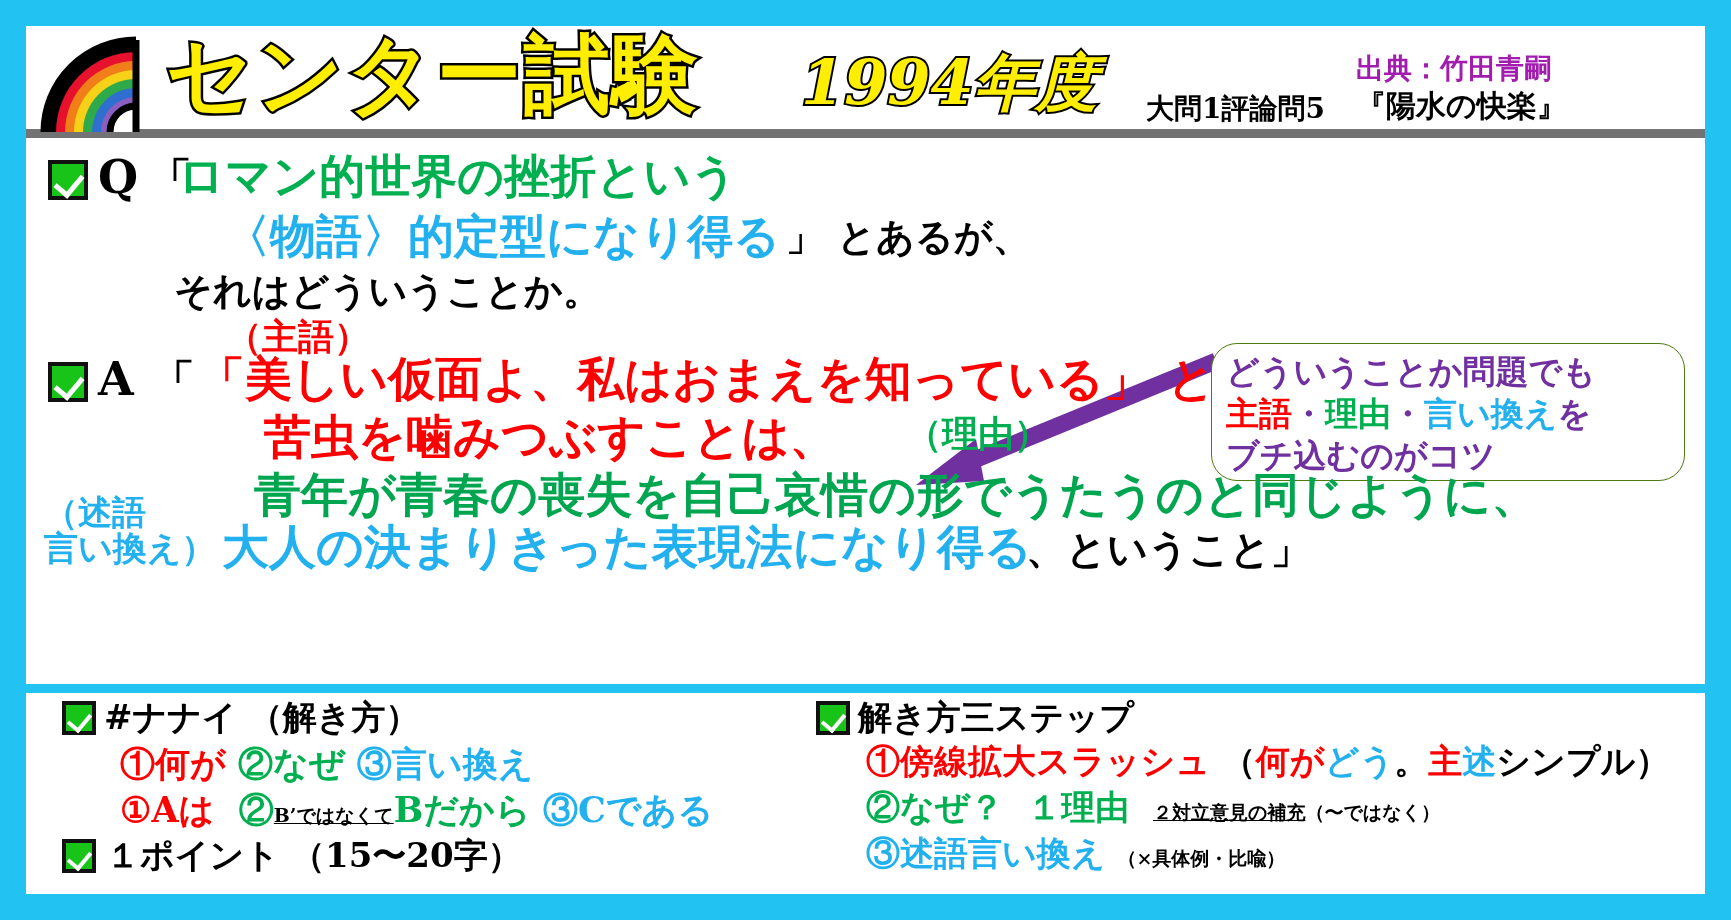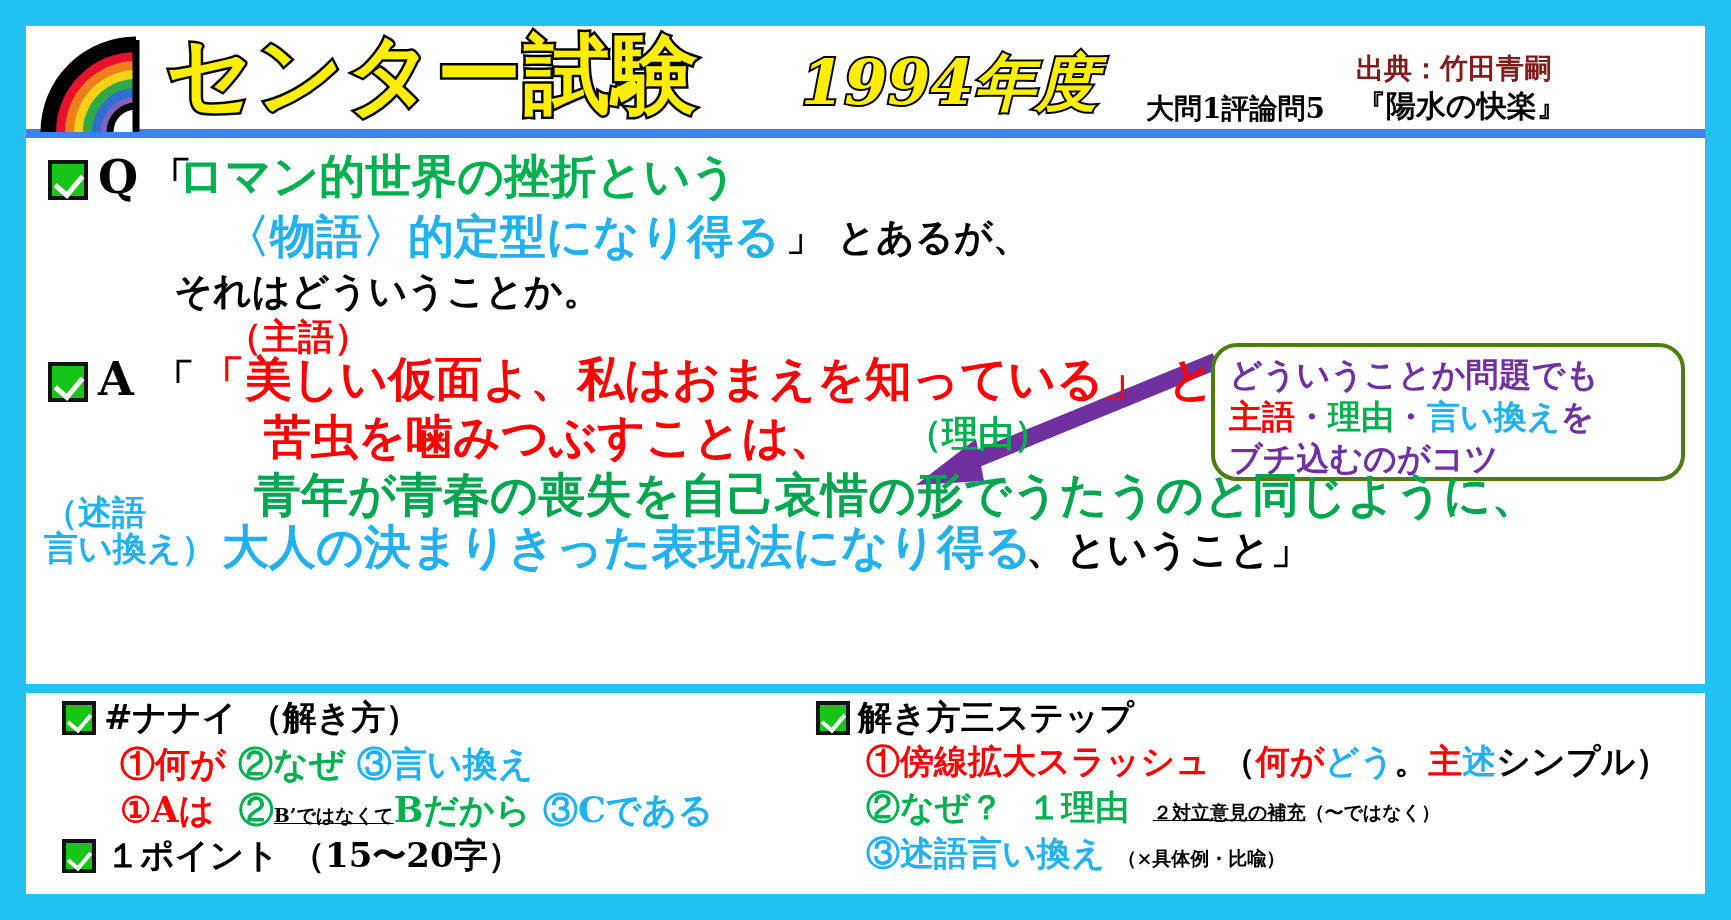--- a/index.html
+++ b/index.html
@@ -12,21 +12,21 @@
   .slide{
     position:absolute;left:26px;top:26px;
     width:1679px;height:868px;
     background:#ffffff;
     box-sizing:border-box;
   }
   
   .header{
     position:relative;
     height:112px;
-    border-bottom:9px solid #3b82f6;
+    border-bottom:9px solid #737373;
     box-sizing:border-box;
   }
   .rainbow{
     position:absolute;left:12px;top:6px;width:112px;height:100px;
   }
   .title-main{
     position:absolute;left:140px;top:-4px;
     font-family:"DejaVu Serif","Liberation Serif",serif;
     font-weight:bold;
     font-size:86px;
@@ -50,21 +50,21 @@
     font-style:italic;
   }
   .hdr-sub{
     position:absolute;left:1120px;top:64px;
     font-family:"DejaVu Serif","Liberation Serif",serif;
     font-weight:bold;font-size:28px;color:#000;white-space:nowrap;
   }
   .hdr-src1{
     position:absolute;left:1330px;top:24px;
     font-family:Liberation Sans, sans-serif;
-    font-weight:bold;font-size:28px;color:#7f1d1d;white-space:nowrap;
+    font-weight:bold;font-size:28px;color:#a21caf;white-space:nowrap;
   }
   .hdr-src2{
     position:absolute;left:1330px;top:60px;
     font-family:"DejaVu Serif","Liberation Serif",serif;
     font-weight:bold;font-size:30px;color:#000;white-space:nowrap;
   }
   
   .qa{
     position:relative;
     height:555px;
@@ -95,21 +95,21 @@
   .red{color:#ff0000;}
   .grn{color:#00b050;}
   .grn2{color:#00a550;}
   .blu{color:#22b0ef;}
   .blk{color:#000000;}
   .pur{color:#7030a0;}
   
   .callout{
     position:absolute;left:1185px;top:205px;
     width:474px;height:138px;
-    border:4px solid #4d7c0f;
+    border:1px solid #4d7c0f;
     border-radius:26px;
     box-sizing:border-box;
     background:#fff;
   }
   .callout .cl{
     position:absolute;left:14px;white-space:nowrap;
     font-family:"DejaVu Serif","Liberation Serif",serif;
     font-weight:bold;font-size:33px;
   }
   .arrow{position:absolute;left:880px;top:215px;width:320px;height:140px;}

